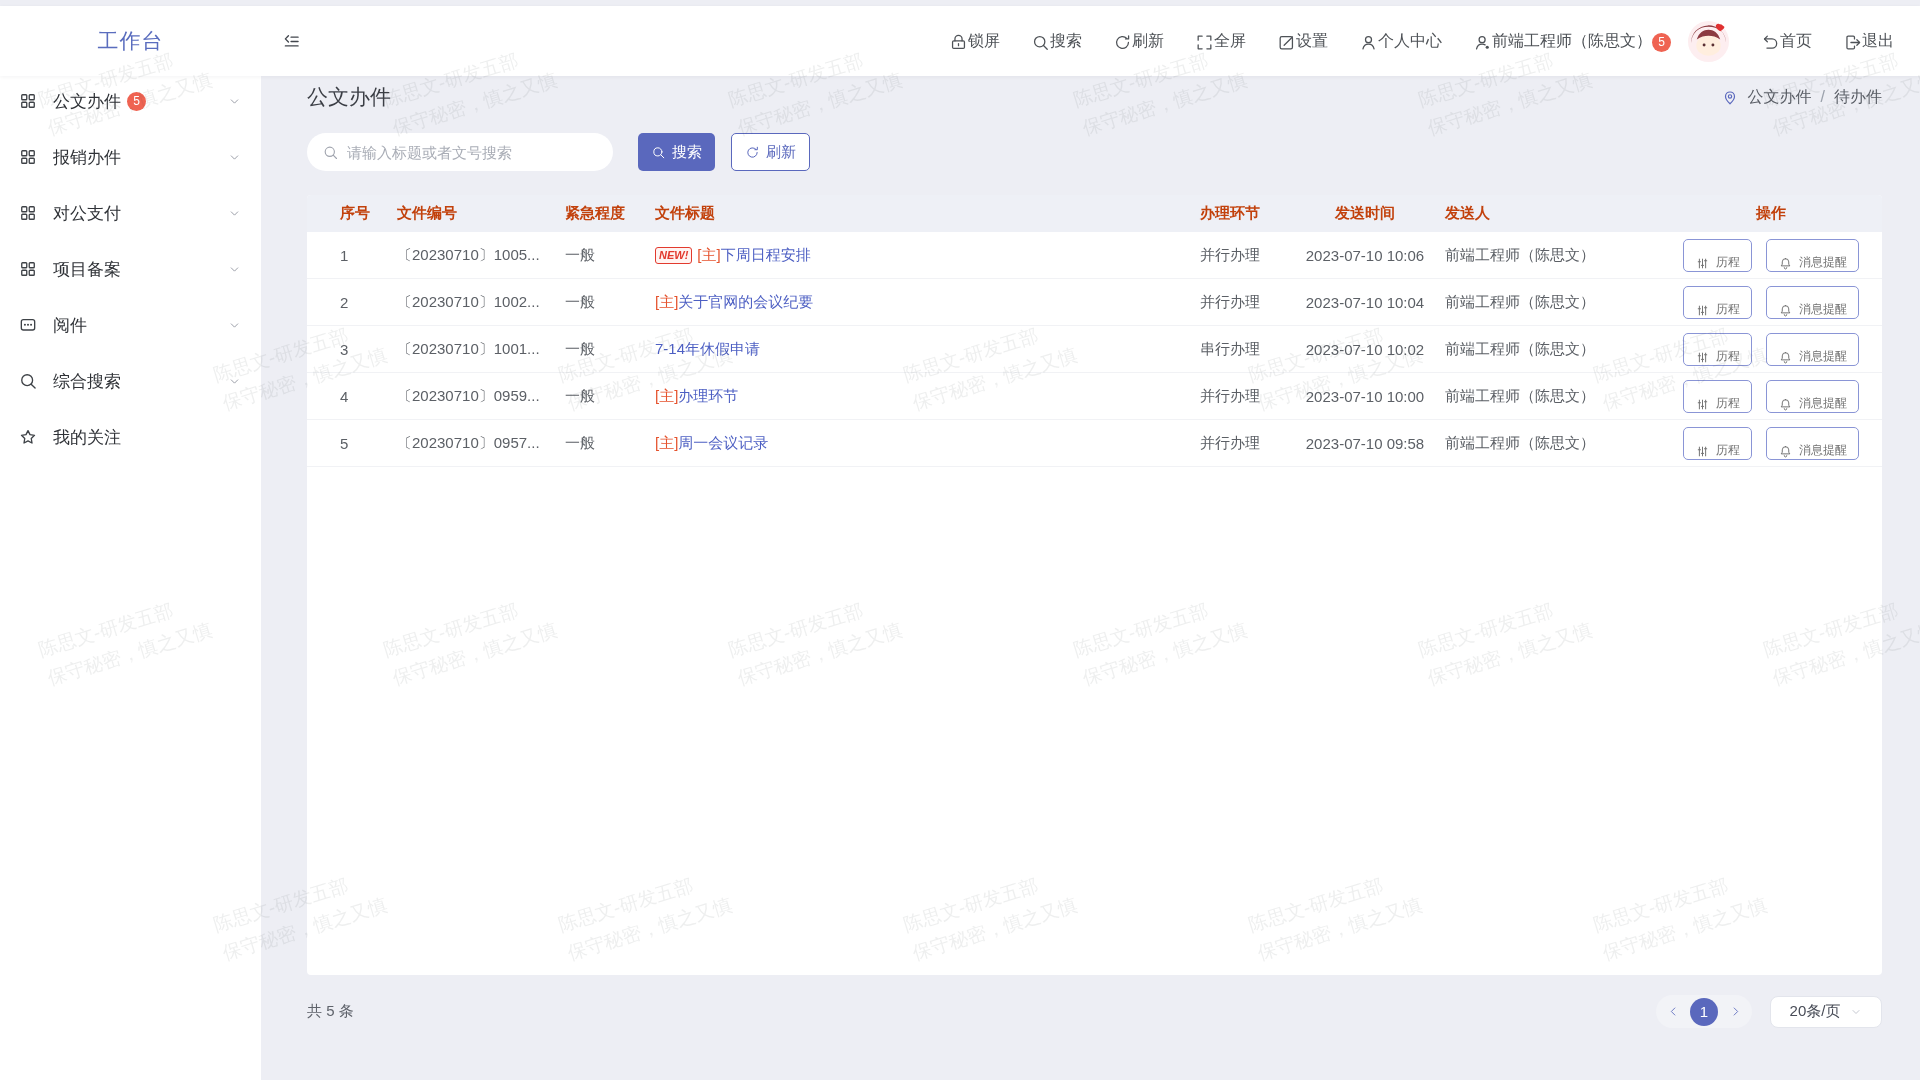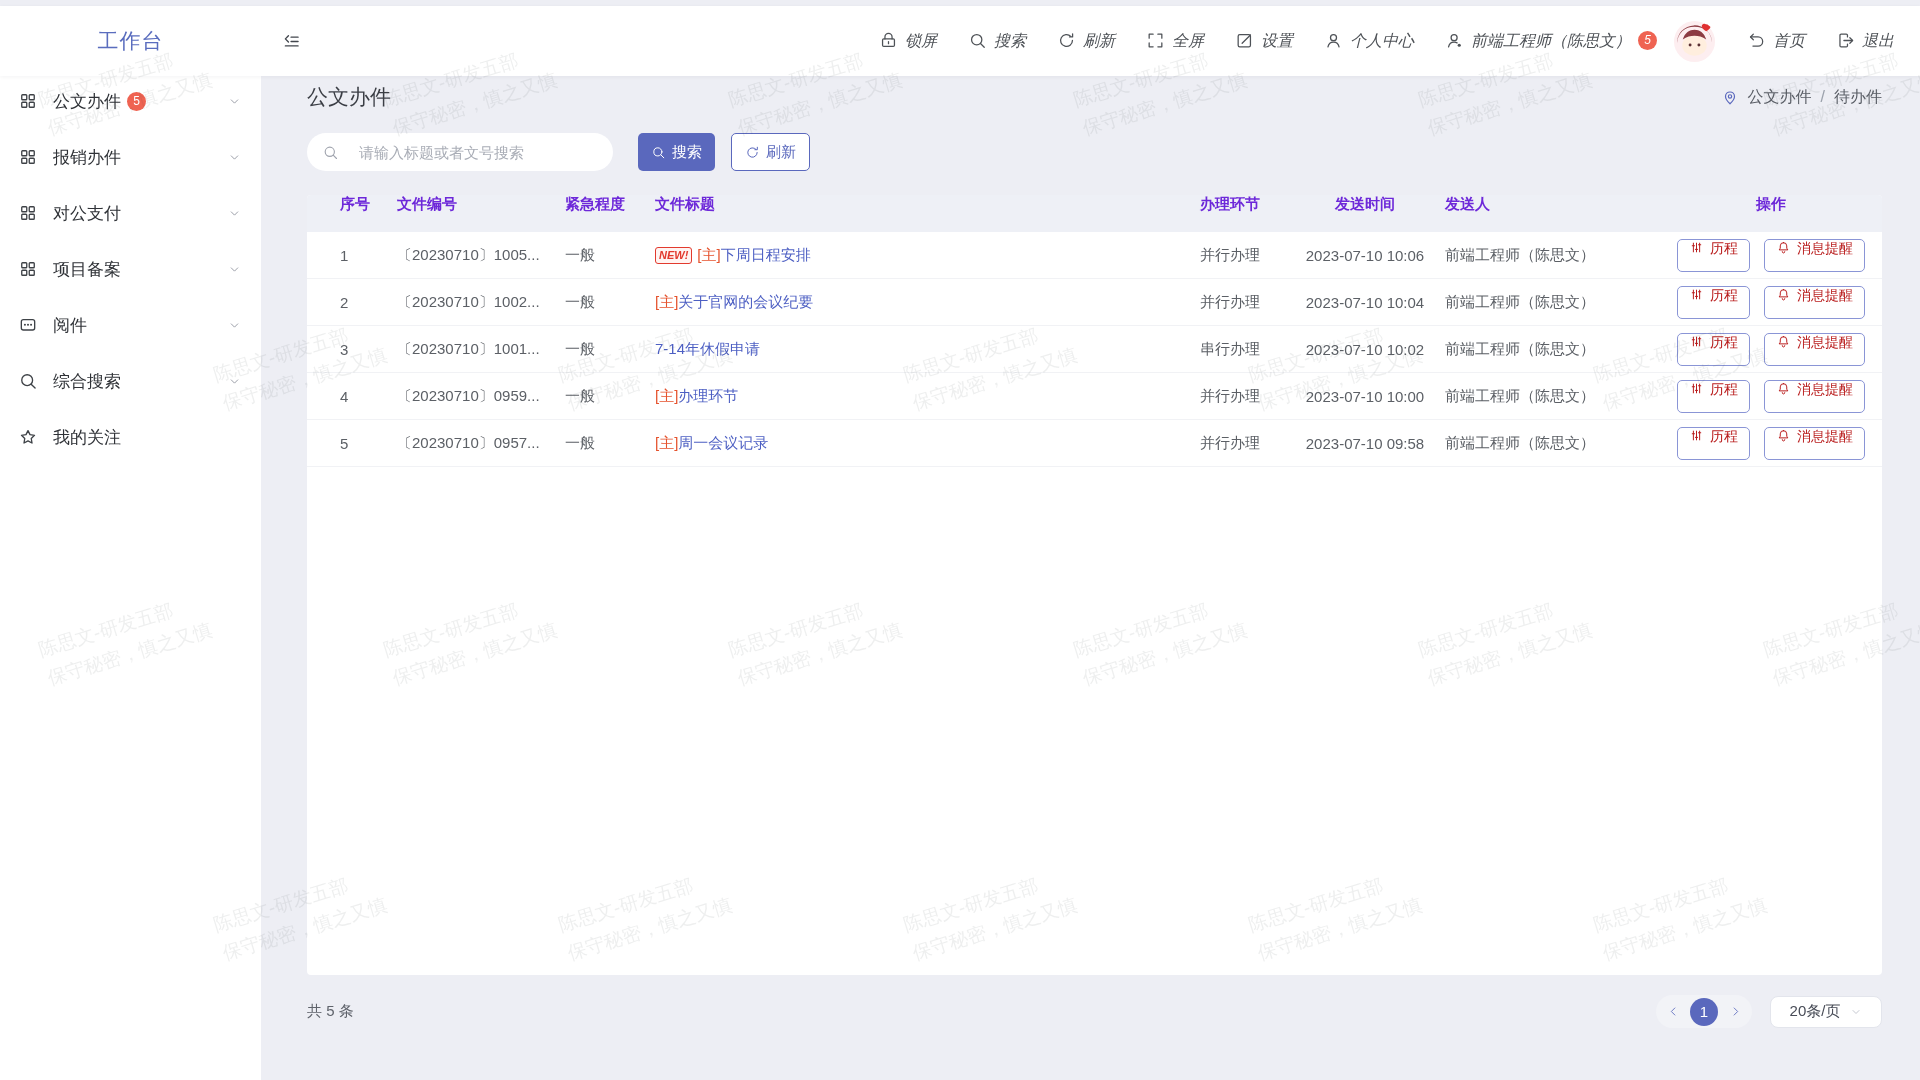--- a/index.html
+++ b/index.html
@@ -6,21 +6,21 @@
   html,body { width:1920px; height:1080px; overflow:hidden; }
   body { font-family:"Liberation Sans","DejaVu Sans",sans-serif; background:#edeef4; color:#303238; }
   #app { position:relative; width:1920px; height:1080px; }
   svg.ic { fill:none; stroke:currentColor; stroke-width:1.6; stroke-linecap:round; stroke-linejoin:round; }
 
   
   .topbar { position:absolute; top:6px; left:0; width:1920px; height:70px; background:#fff; display:flex; align-items:center; z-index:40; box-shadow:0 1px 4px rgba(0,21,41,.05); }
   .logo { width:261px; text-align:center; font-size:21px; color:#5a6dbe; letter-spacing:1px; }
   .fold-btn { margin-left:20px; color:#42464d; display:flex; cursor:pointer; }
   .topbar-right { margin-left:auto; display:flex; align-items:center; padding-right:26px; }
-  .top-item { display:flex; align-items:flex-start; gap:7px; font-size:16px; color:#4e5257; margin-left:31px; cursor:pointer; white-space:nowrap;font-style:italic; }
+  .top-item { display:flex; align-items:flex-end; font-size:16px; color:#4e5257; margin-left:31px; cursor:pointer; white-space:nowrap; }
   .top-item svg { width:19px; height:19px; }
   .num-badge { min-width:19px; height:19px; border-radius:10px; background:#ef6352; color:#fff; font-size:12px; display:flex; align-items:center; justify-content:center; padding:0 5px; }
   .avatar { width:43px; height:43px; margin-left:16px; cursor:pointer; border-radius:50%; overflow:hidden; flex:none; }
 
   
   .sidebar { position:absolute; top:59px; left:0; width:261px; height:1021px; background:#fff; padding-top:14px; z-index:30; }
   .side-item { height:56px; display:flex; align-items:center; padding:0 20px 0 18px; font-size:17px; color:#2f3237; cursor:pointer; }
   .side-item svg.mi { width:20px; height:20px; color:#3e4247; margin-right:15px; flex:none; }
   .side-badge { margin-left:6px; min-width:19px; height:19px; border-radius:10px; background:#ef6352; color:#fff; font-size:12px; display:flex; align-items:center; justify-content:center; padding:0 5px; }
   .side-chevron { margin-left:auto; color:#8d919b; width:13px; height:13px; }
@@ -30,43 +30,43 @@
   .main-head { display:flex; align-items:center; justify-content:space-between; padding-top:24px; }
   .page-title { font-size:21px; color:#3b3e45; }
   .breadcrumb { display:flex; align-items:center; gap:9px; font-size:16px; color:#5a5e66; }
   .breadcrumb svg { width:18px; height:18px; color:#5a68bd; }
   .crumb-sep { color:#9aa0ab; }
   .crumb-root { cursor:pointer; }
 
   .search-row { margin-top:22px; display:flex; align-items:center; }
   .search-box { width:306px; height:38px; background:#fff; border-radius:19px; display:flex; align-items:center; padding:0 15px; }
   .search-box svg { width:17px; height:17px; color:#a0a4ae; margin-right:8px; flex:none; }
-  .search-field { border:none; outline:none; flex:1; font-size:15px; color:#0f172a; background:transparent; font-family:inherit;margin-left:12px; }
+  .search-field { border:none; outline:none; flex:1; font-size:15px; color:#0f172a; background:transparent; font-family:inherit; }
   .search-field::placeholder { color:#a9adb6; }
   .btn-primary { margin-left:25px; height:38px; padding:0 13px; background:#5a68bd; color:#fff; border:none; border-radius:5px; font-size:15px; display:flex; align-items:center; gap:6px; cursor:pointer; font-family:inherit; }
   .btn-outline { margin-left:16px; height:38px; padding:0 13px; background:#fff; color:#5a68bd; border:1px solid #5a68bd; border-radius:5px; font-size:15px; display:flex; align-items:center; gap:6px; cursor:pointer; font-family:inherit; }
   .btn-primary svg, .btn-outline svg { width:15px; height:15px; }
 
   .table-card { margin-top:24px; background:#fff; border-radius:4px; height:780px; overflow:hidden; }
-  .t-head { display:flex; background:#eef0f6; height:37px; font-size:15px; font-weight:bold; color:#6d28d9; }
+  .t-head { display:flex; background:#eef0f6; height:37px; align-items:center; font-size:15px; font-weight:bold; color:#c2410c; }
   .t-row { display:flex; height:47px; align-items:center; font-size:15px; color:#5c6066; border-bottom:1px solid #f1f2f5; background:#fff; }
   .c-idx { width:90px; padding-left:33px; }
   .c-doc { width:168px; }
   .c-urg { width:90px; }
   .c-title { flex:1; display:flex; align-items:center; min-width:0; }
   .c-step { width:110px; text-align:center; }
   .c-time { width:160px; text-align:center; }
   .c-sender { width:215px; }
   .c-act { width:222px; display:flex; justify-content:center; gap:14px; }
   .t-head .c-act { display:block; text-align:center; }
   .t-head .c-title { display:block; }
   .title-link { color:#4d5fc3; cursor:pointer; }
   .tag { color:#e5532e; }
   .new-badge { font-size:11px; font-style:italic; font-weight:bold; color:#e23a2e; border:1px solid #e23a2e; border-radius:3px; padding:0 3px; margin-right:5px; background:#fff4f2; height:17px; line-height:15px; flex:none; }
-  .row-btn { height:33px; padding:0 11px; border:1px solid #8a95d6; background:#fff; border-radius:5px; color:#b91c1c; font-size:14px; display:flex; align-items:flex-start; gap:6px; cursor:pointer; font-family:inherit; }
+  .row-btn { height:33px; padding:0 11px; border:1px solid #8a95d6; background:#fff; border-radius:5px; color:#737373; font-size:12px; display:flex; align-items:flex-end; gap:6px; cursor:pointer; font-family:inherit; }
   .row-btn svg { width:15px; height:15px; }
 
   .table-footer { display:flex; align-items:center; margin-top:20px;gap:44px; }
   .footer-total { font-size:15px; color:#5f636b; }
   .footer-right { margin-left:auto; display:flex; align-items:center; gap:18px; }
   .pager { display:flex; align-items:center; background:#f2f3f7; border-radius:17px; padding:0 5px; height:33px; gap:5px; }
   .page-btn { width:24px; height:24px; display:flex; align-items:center; justify-content:center; color:#5a68bd; cursor:pointer; }
   .page-btn svg { width:13px; height:13px; }
   .page-num { width:28px; height:28px; border-radius:50%; background:#5a68bd; color:#fff; font-size:15px; display:flex; align-items:center; justify-content:center; cursor:pointer; }
   .page-size { width:112px; height:32px; background:#fff; border:1px solid #e3e5ec; border-radius:8px; display:flex; align-items:center; justify-content:center; gap:10px; font-size:15px; color:#484c57; cursor:pointer; }

